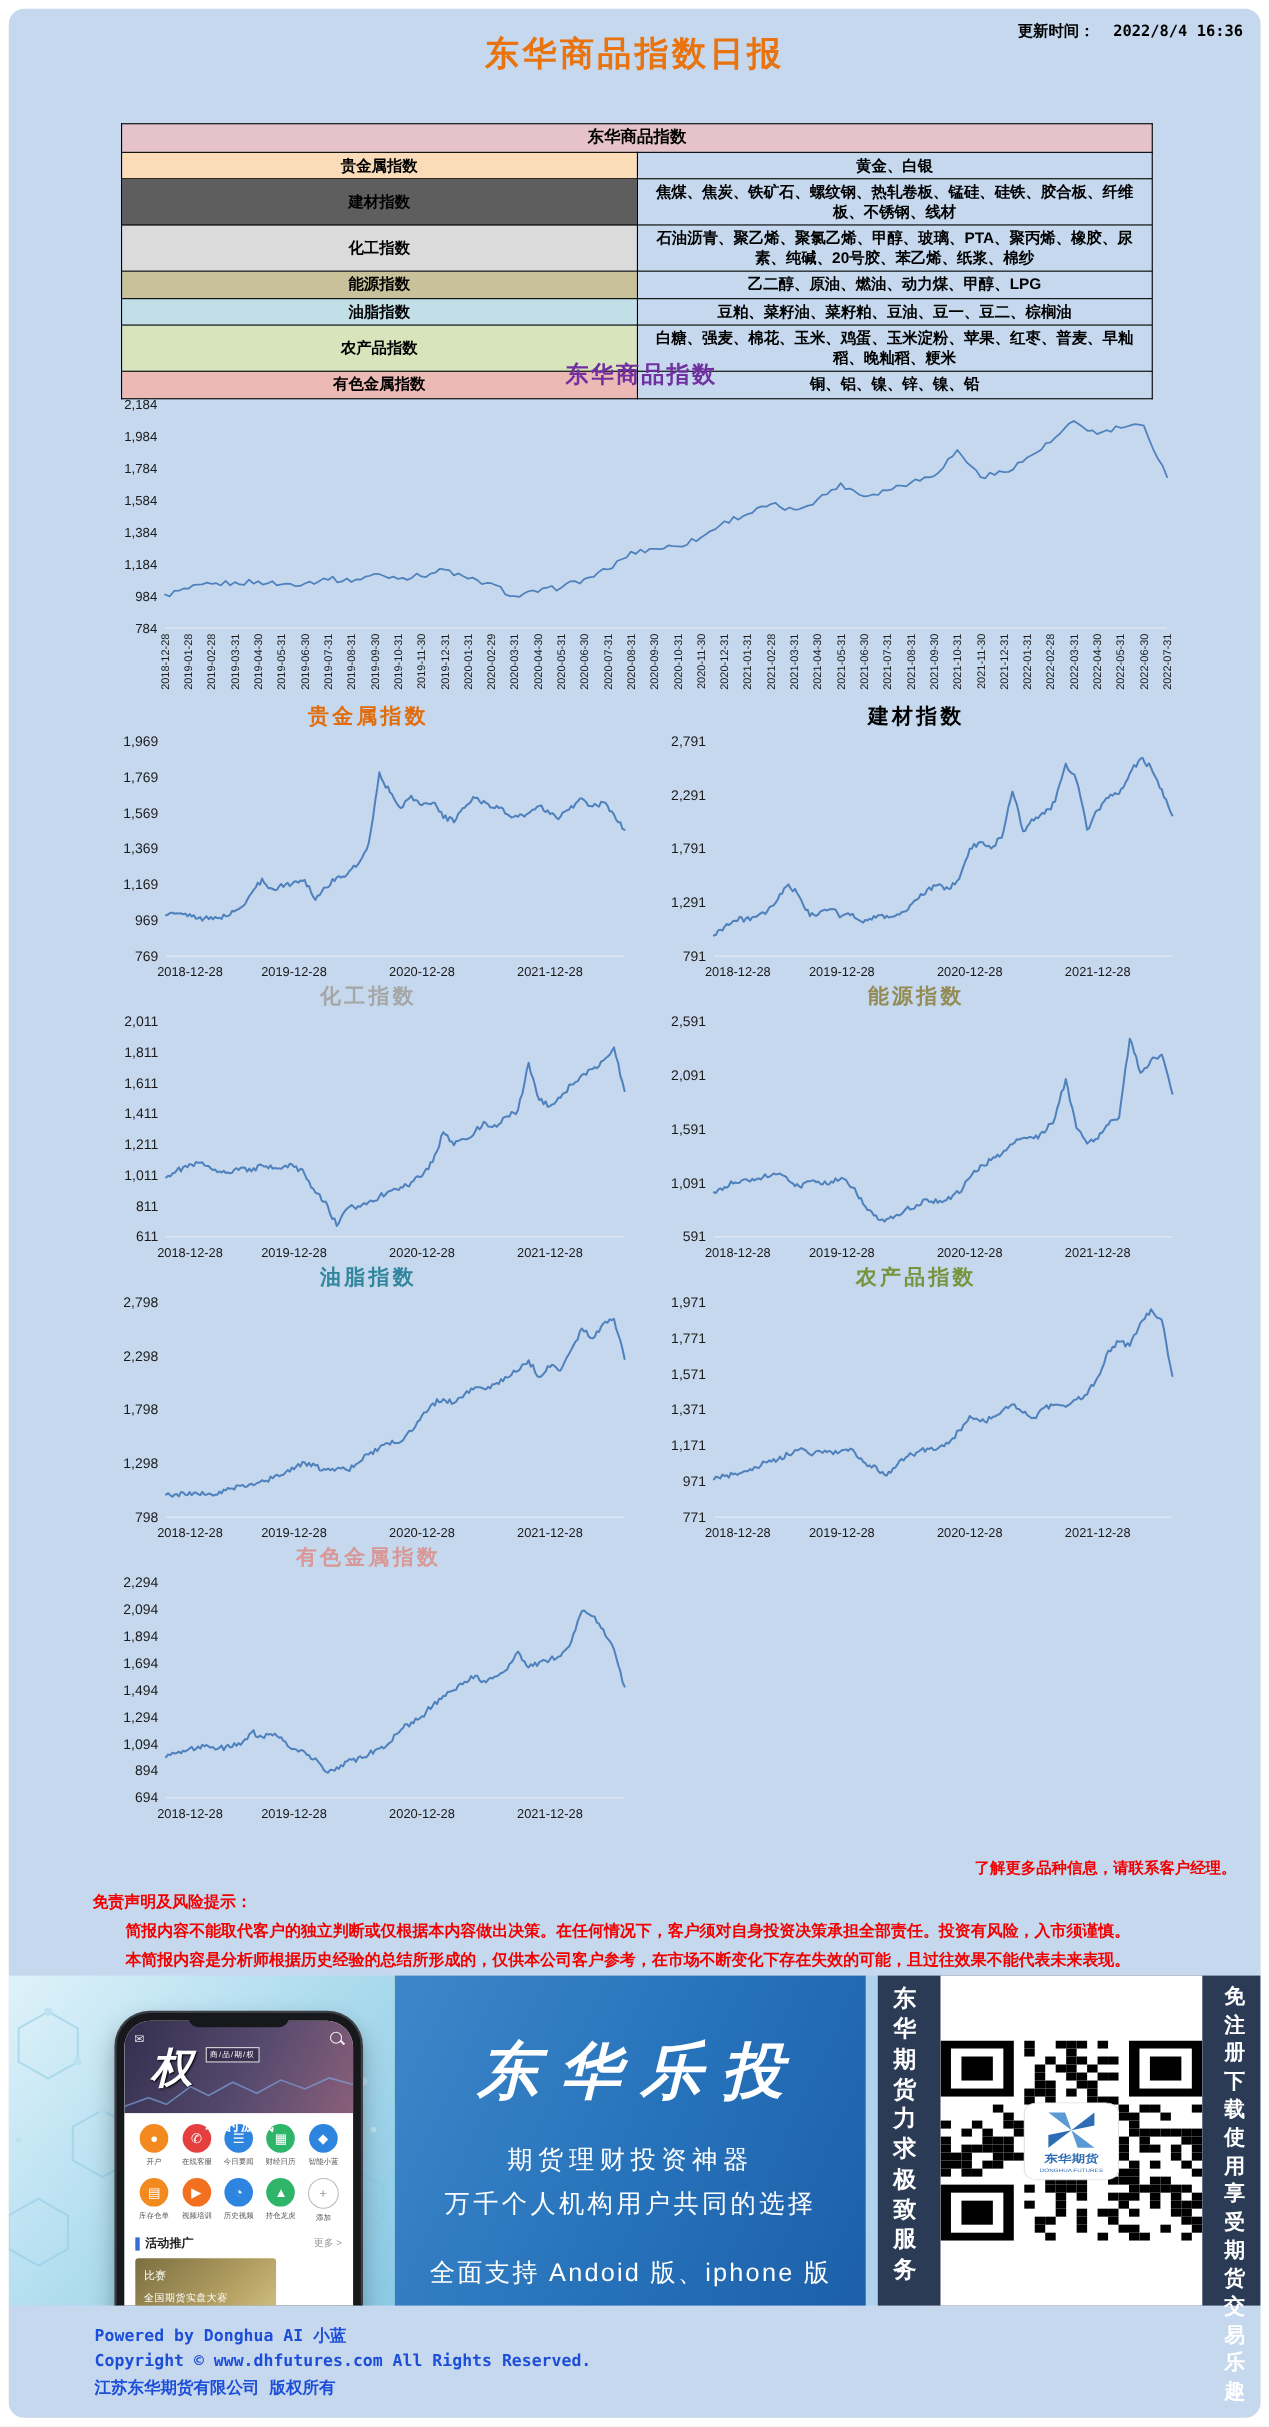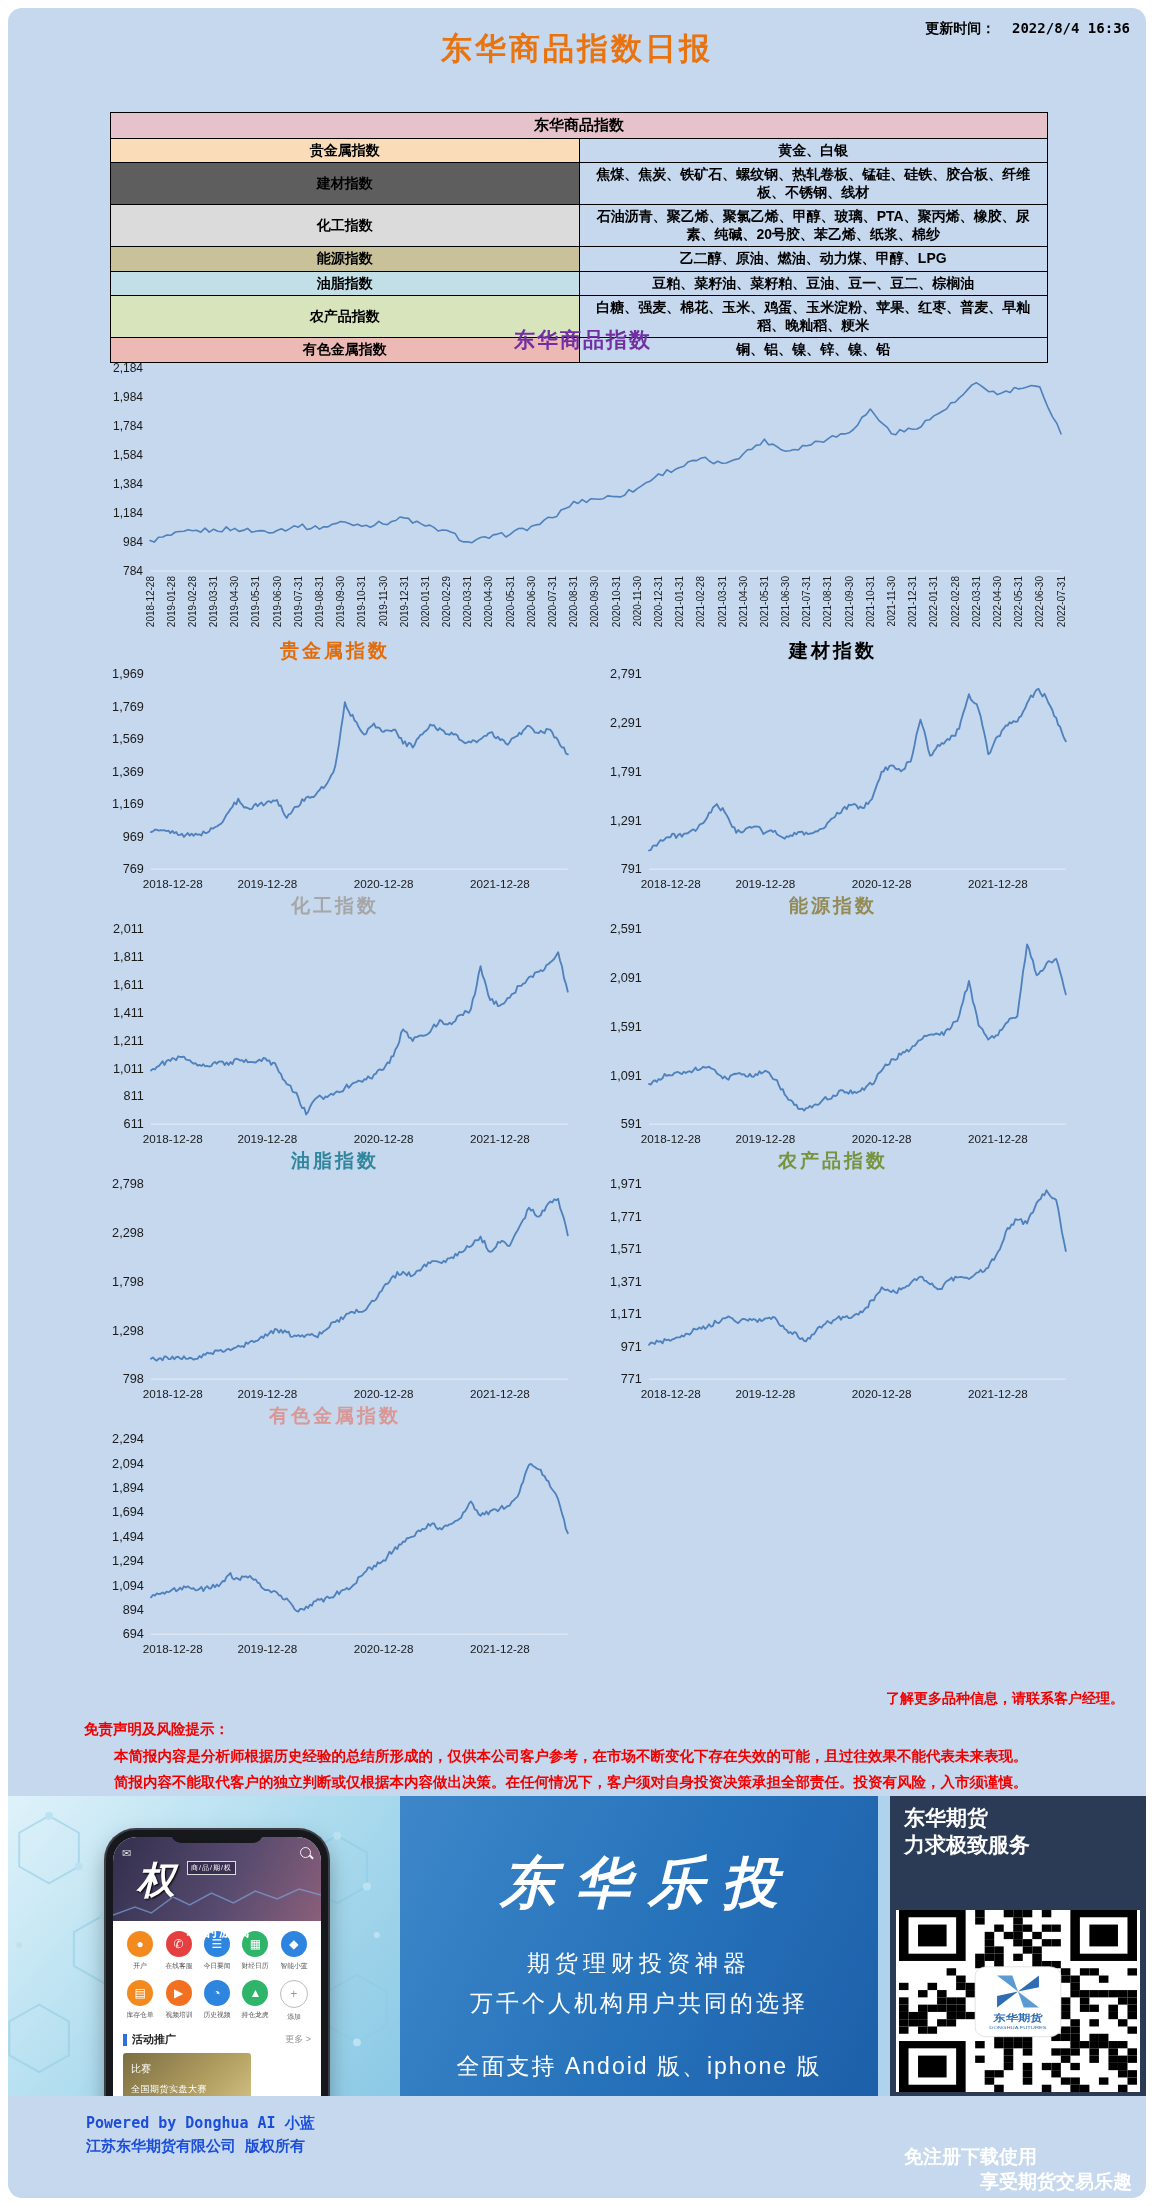--- a/index.html
+++ b/index.html
@@ -63,21 +63,21 @@
     background:linear-gradient(135deg,#7c6e42,#b5a263 60%,#d9c98f);color:#fff;padding:9px 8px;box-sizing:border-box;}
   .promo .p1{font-size:10px;margin-bottom:7px;}
   .promo .p2{font-size:9px;letter-spacing:.5px;}
   .b-mid{position:relative;width:478px;background:linear-gradient(115deg,#3d87c9,#2672ba 55%,#1d5fa9);color:#fff;}
   .m-title{margin-top:50px;text-align:center;font-size:56px;font-weight:bold;font-style:italic;
     letter-spacing:18px;text-indent:18px;}
   .m-sub1{margin-top:26px;text-align:center;font-size:23px;letter-spacing:5px;}
   .m-sub2{margin-top:9px;text-align:center;font-size:23px;letter-spacing:3px;}
   .m-note{margin-top:32px;text-align:center;font-size:23px;letter-spacing:2px;}
   .b-gap{width:12px;background:#AFD3EC;}
-  .b-right{flex:1;background:#2B3A55;display:flex;flex-direction:column;gap:45px;}
+  .b-right{flex:1;background:#2B3A55;display:flex;}
   .qr-head{padding:8px 14px 6px;color:#fff;font-weight:bold;font-size:21px;line-height:1.3;}
   .qr-head .l2{text-align:left;padding-right:2px;}
   .qr-wrap{flex:1;background:#fff;margin:0 6px;display:flex;align-items:center;justify-content:center;}
   .qr-foot{padding:7px 14px 10px;color:#fff;font-weight:bold;font-size:19px;line-height:1.35;}
   .qr-foot .l2{text-align:right;}
   .footer{position:absolute;left:78px;top:2104px;font-family:"DejaVu Sans Mono",monospace;
     font-weight:bold;font-size:15px;color:#1d4ed8;line-height:1.55;}
 </style>
 </head>
 <body>
@@ -304,22 +304,22 @@
         <text x="286.8372093023256" y="216" text-anchor="middle" font-size="11.5" fill="#1a1a1a">2020-12-28</text>
         <text x="401.25581395348837" y="216" text-anchor="middle" font-size="11.5" fill="#1a1a1a">2021-12-28</text>
         <polyline points="58.0,161.7 59.9,159.3 61.8,159.9 63.7,157.8 65.6,158.5 67.5,158.1 69.4,156.8 71.3,158.2 73.3,156.0 75.2,156.6 77.1,155.5 79.0,154.0 80.9,152.5 82.8,155.6 84.7,154.3 86.6,152.2 88.5,154.1 90.4,150.7 92.3,152.0 94.2,150.8 96.1,152.2 98.0,153.2 100.0,152.7 101.9,154.8 103.8,154.5 105.7,153.3 107.6,151.3 109.5,155.5 111.4,152.3 113.3,150.6 115.2,153.0 117.1,152.7 119.0,149.1 120.9,151.7 122.8,149.1 124.7,150.8 126.7,148.1 128.6,145.6 130.5,145.8 132.4,141.3 134.3,139.7 136.2,137.7 138.1,143.1 140.0,144.0 141.9,142.5 143.8,143.5 145.7,144.6 147.6,140.9 149.5,141.5 151.4,141.0 153.3,142.3 155.3,140.6 157.2,142.8 159.1,144.4 161.0,144.0 162.9,147.2 164.8,147.9 166.7,151.7 168.6,153.3 170.5,154.6 172.4,154.3 174.3,154.8 176.2,156.8 178.1,155.6 180.0,155.5 182.0,157.1 183.9,159.6 185.8,160.0 187.7,163.4 189.6,163.8 191.5,162.7 193.4,165.0 195.3,167.2 197.2,169.7 199.1,173.2 201.0,174.9 202.9,175.7 204.8,173.0 206.7,173.1 208.7,173.9 210.6,170.7 212.5,172.2 214.4,168.8 216.3,169.9 218.2,165.6 220.1,165.3 222.0,163.3 223.9,164.1 225.8,163.0 227.7,166.0 229.6,162.2 231.5,160.9 233.4,162.4 235.3,161.8 237.3,161.7 239.2,159.2 241.1,155.7 243.0,158.7 244.9,155.4 246.8,154.3 248.7,154.1 250.6,152.3 252.5,154.0 254.4,152.4 256.3,150.3 258.2,148.7 260.1,147.5 262.0,141.7 264.0,141.1 265.9,139.9 267.8,137.5 269.7,135.9 271.6,132.3 273.5,132.3 275.4,134.4 277.3,130.5 279.2,131.4 281.1,127.1 283.0,128.3 284.9,127.0 286.8,125.2 288.7,125.5 290.7,121.0 292.6,116.8 294.5,118.8 296.4,115.8 298.3,112.2 300.2,114.2 302.1,109.5 304.0,109.8 305.9,106.8 307.8,107.0 309.7,103.5 311.6,103.3 313.5,102.5 315.4,101.9 317.3,101.5 319.3,97.4 321.2,95.8 323.1,96.7 325.0,94.2 326.9,94.8 328.8,93.4 330.7,89.3 332.6,91.3 334.5,89.0 336.4,89.0 338.3,92.9 340.2,94.7 342.1,93.4 344.0,94.9 346.0,92.3 347.9,90.8 349.8,91.3 351.7,89.8 353.6,89.4 355.5,88.3 357.4,86.5 359.3,86.0 361.2,84.5 363.1,83.3 365.0,78.5 366.9,77.0 368.8,74.1 370.7,69.6 372.7,67.3 374.6,70.0 376.5,75.2 378.4,76.0 380.3,79.9 382.2,81.5 384.1,78.6 386.0,80.2 387.9,77.1 389.8,80.1 391.7,76.8 393.6,75.9 395.5,74.8 397.4,75.4 399.3,76.9 401.3,74.3 403.2,71.5 405.1,74.7 407.0,73.3 408.9,71.8 410.8,71.4 412.7,67.9 414.6,66.3 416.5,64.3 418.4,62.8 420.3,58.7 422.2,51.6 424.1,47.9 426.0,40.4 428.0,35.3 429.9,31.0 431.8,30.5 433.7,32.4 435.6,33.5 437.5,34.9 439.4,35.7 441.3,36.0 443.2,41.4 445.1,42.3 447.0,46.3 448.9,47.3 450.8,52.9 452.7,55.6 454.7,58.0 456.6,60.8 458.5,65.3 460.4,72.1 462.3,79.3 464.2,85.0 466.1,94.4 468.0,98.6" fill="none" stroke="#4F81BD" stroke-width="1.8" stroke-linejoin="round" stroke-linecap="round"></polyline>
       </svg>
   </div>
 
   <div class="note-right">了解更多品种信息，请联系客户经理。</div>
 
   <div class="disc">
     <div class="disc-title">免责声明及风险提示：</div>
+    <p>简报内容不能取代客户的独立判断或仅根据本内容做出决策。在任何情况下，客户须对自身投资决策承担全部责任。投资有风险，入市须谨慎。</p>
     <p>本简报内容是分析师根据历史经验的总结所形成的，仅供本公司客户参考，在市场不断变化下存在失效的可能，且过往效果不能代表未来表现。</p>
-    <p>简报内容不能取代客户的独立判断或仅根据本内容做出决策。在任何情况下，客户须对自身投资决策承担全部责任。投资有风险，入市须谨慎。</p>
   </div>
 
   <div class="banner">
     <div class="b-left">
       <svg class="hexbg" viewBox="0 0 392 302">
         <g fill="none" stroke="#8FCBE3" stroke-width="2" opacity="0.55">
           <path d="M40 20 L70 37 L70 71 L40 88 L10 71 L10 37 Z"></path>
           <path d="M95 120 L125 137 L125 171 L95 188 L65 171 L65 137 Z"></path>
           <path d="M30 210 L60 227 L60 261 L30 278 L0 261 L0 227 Z"></path>
           <path d="M330 40 L360 57 L360 91 L330 108 L300 91 L300 57 Z"></path>
@@ -598,16 +598,17 @@
       </div>
       <div class="qr-foot">
         <div class="l1">免注册下载使用</div>
         <div class="l2">享受期货交易乐趣</div>
       </div>
     </div>
   </div>
 
   <div class="footer">
     <div>Powered by Donghua AI 小蓝</div>
+    <div>Copyright © www.dhfutures.com  All Rights Reserved.</div>
     <div>江苏东华期货有限公司  版权所有</div>
   </div>
 
 </div>
 
 </body></html>

